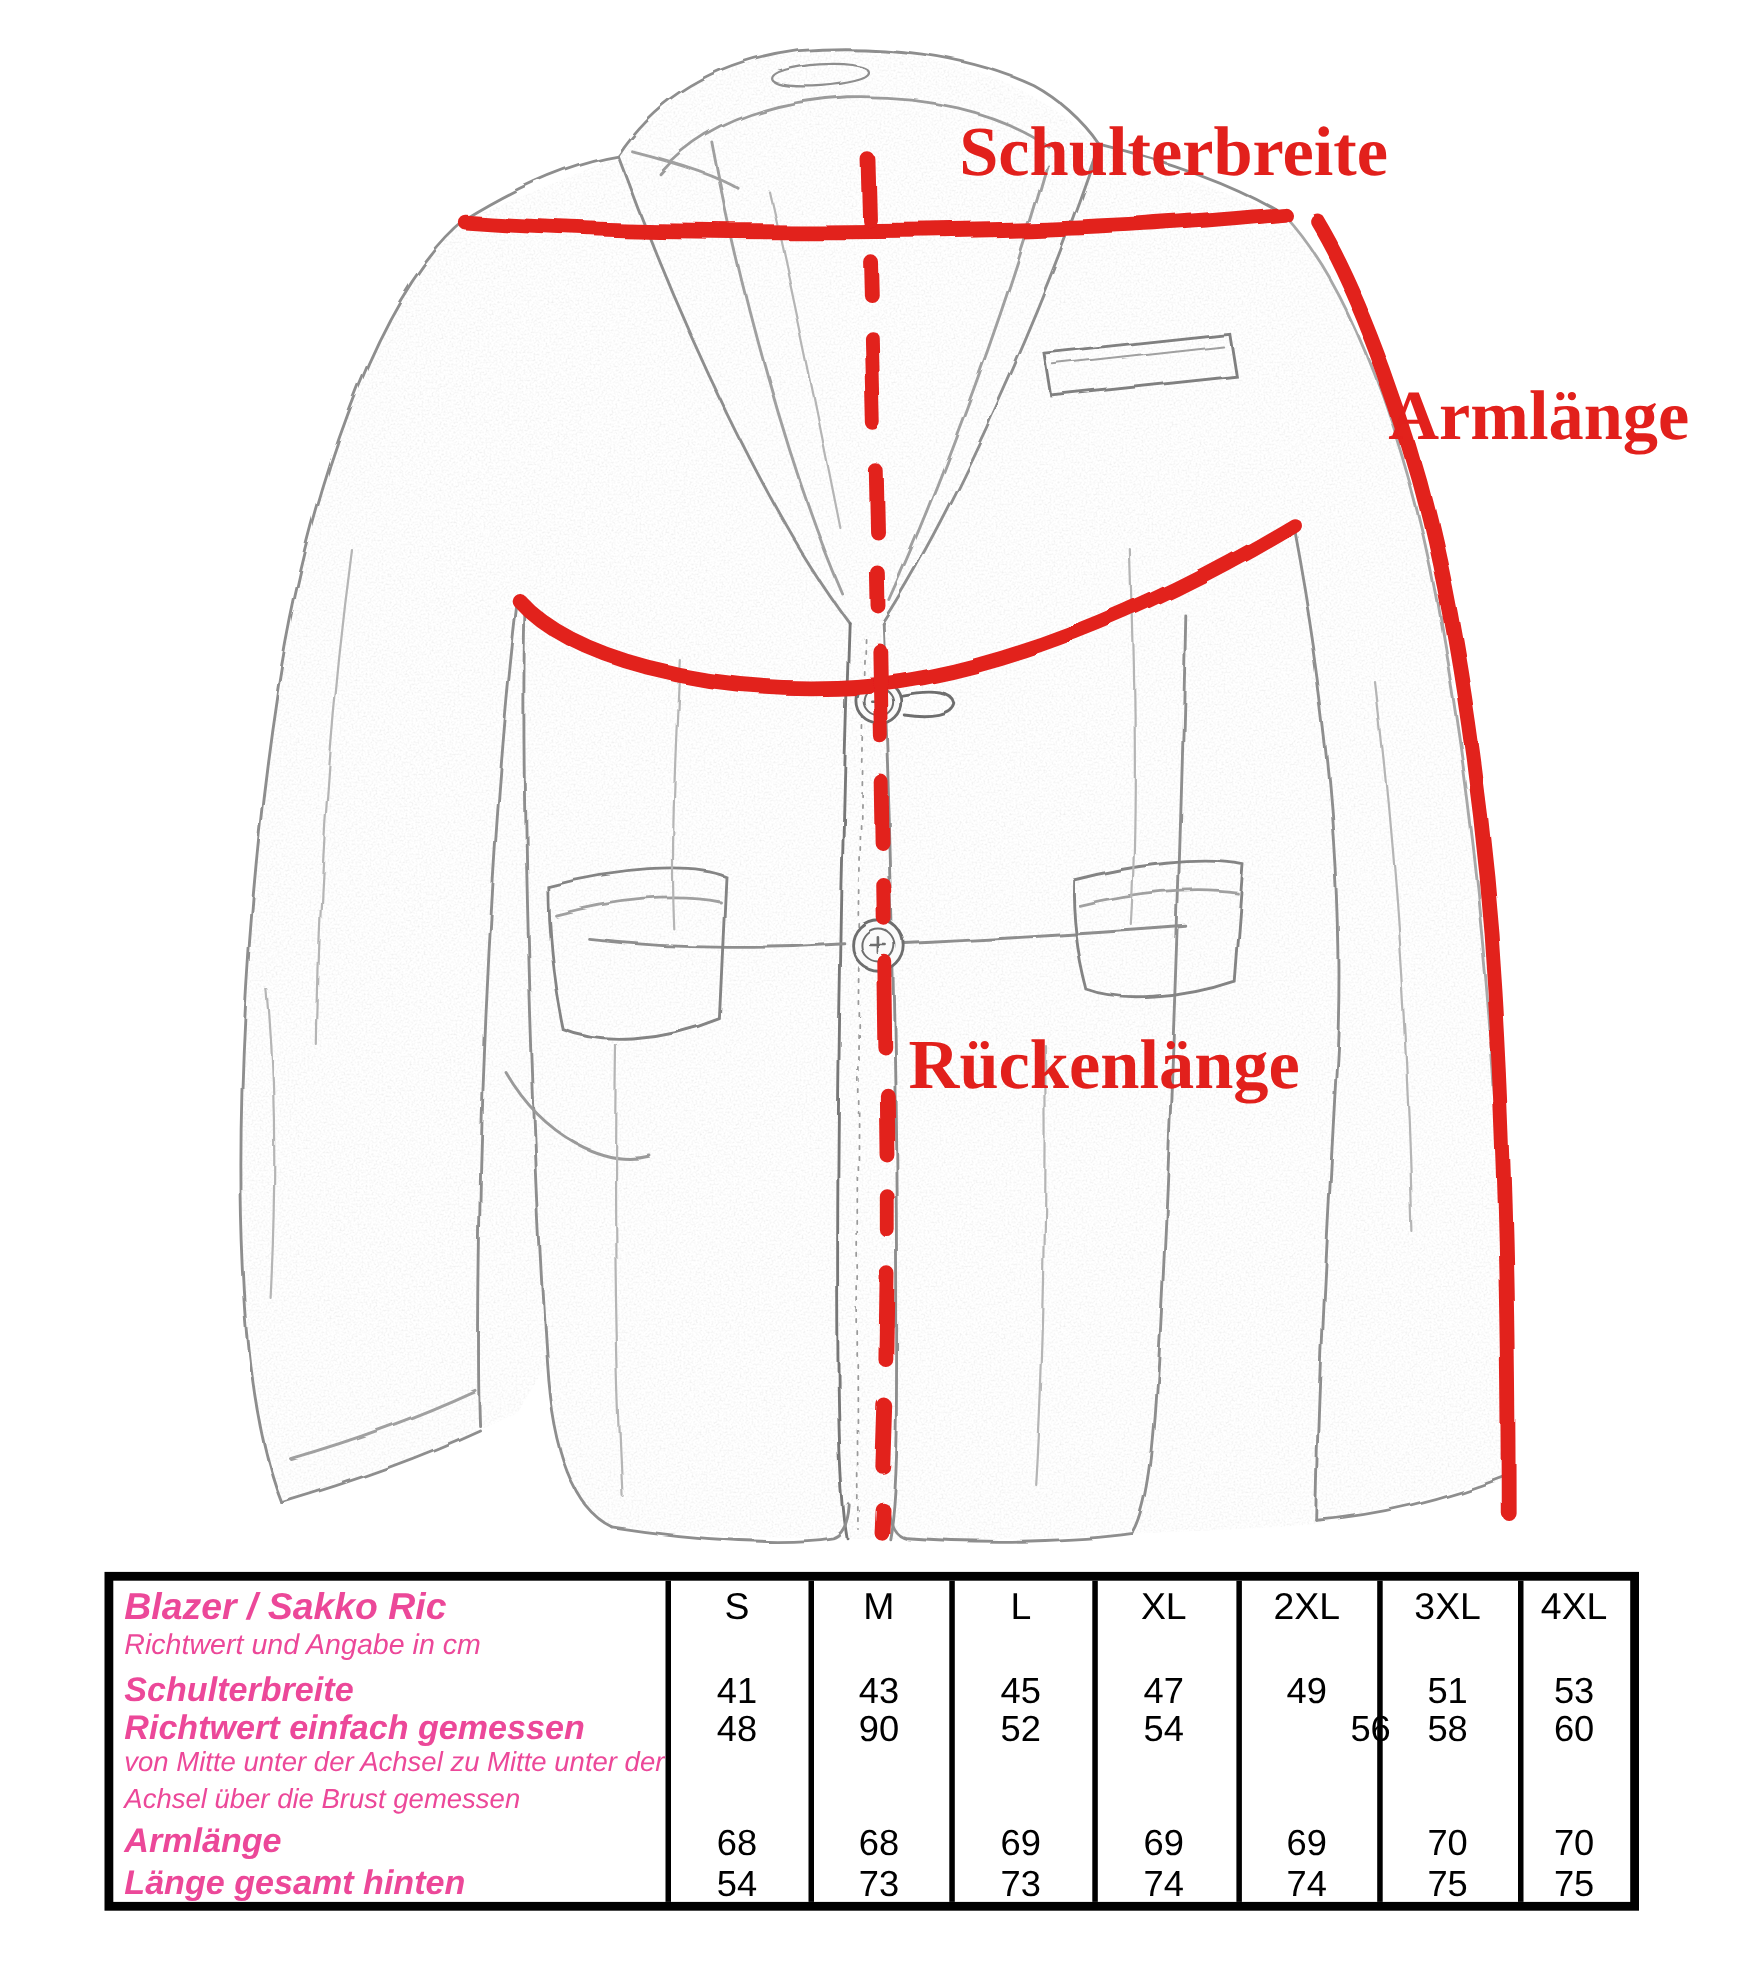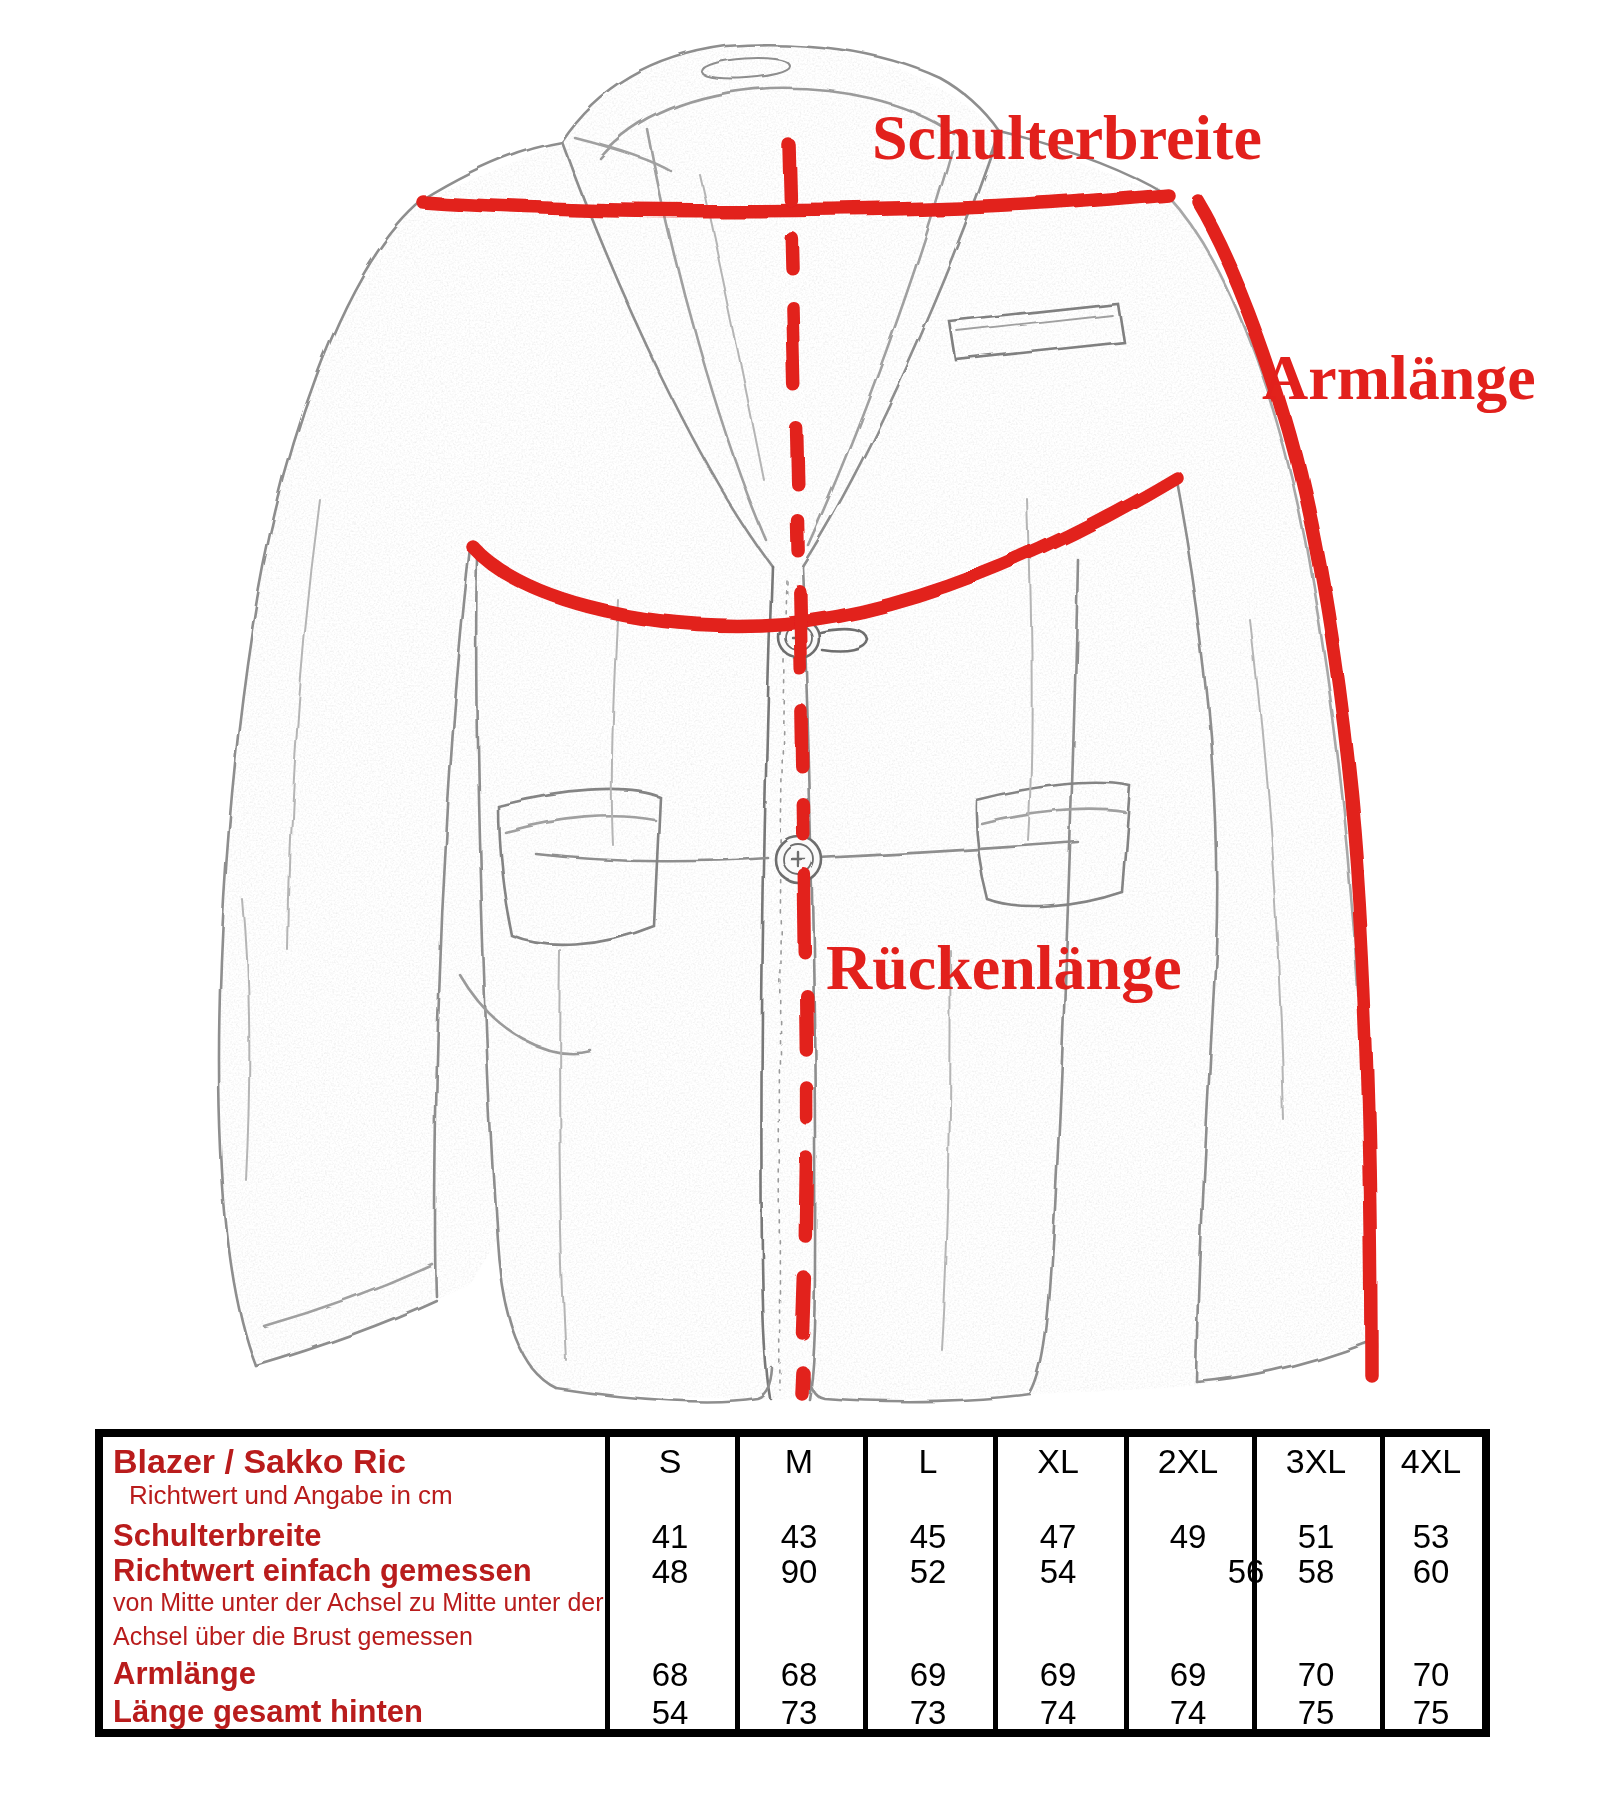--- a/index.html
+++ b/index.html
@@ -6,23 +6,23 @@
   .canvas{position:relative;width:1604px;height:1800px;background:#ffffff;overflow:hidden;
           font-family:"Liberation Sans",sans-serif;}
   .canvas svg{position:absolute;left:0;top:0;}
   .mlabel{position:absolute;font-family:"Liberation Serif",serif;font-weight:bold;
           font-size:64px;line-height:1;color:#e2201c;white-space:nowrap;}
   
   .sizetable{position:absolute;left:95px;top:1429px;width:1395px;height:308px;
              border:8px solid #000;box-sizing:border-box;background:#fff;}
   .vline{position:absolute;top:0;bottom:0;width:5px;background:#000;}
   .trow{position:absolute;left:0;right:0;height:40px;}
-  .tlabel{position:absolute;left:10px;top:0;white-space:nowrap;color:#b91c1c;}
+  .tlabel{position:absolute;left:10px;top:0;white-space:nowrap;color:#ec4899;font-style:italic;}
   .t-title{font-size:34px;font-weight:bold;}
-  .t-sub{font-size:26px;margin-left:16px;}
+  .t-sub{font-size:26px;}
   .t-bold{font-size:31px;font-weight:bold;}
   .t-note{font-size:25px;}
   .tcell{position:absolute;top:0;transform:translateX(-50%);font-size:33px;color:#000;
          white-space:nowrap;}
   .t-head{font-size:34px;}
 </style>
 </head>
 <body>
 
 <div class="canvas">

